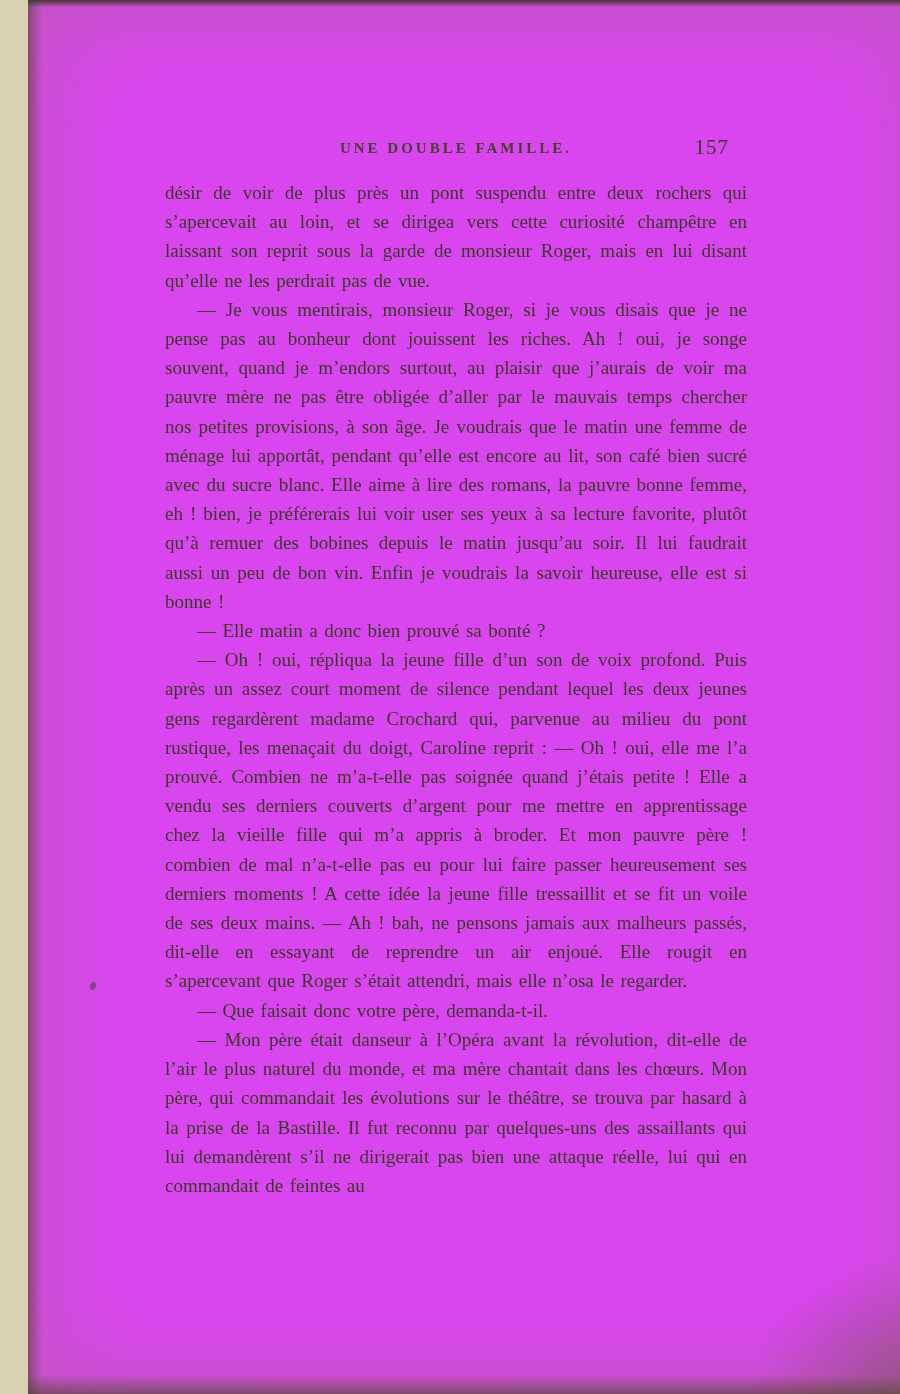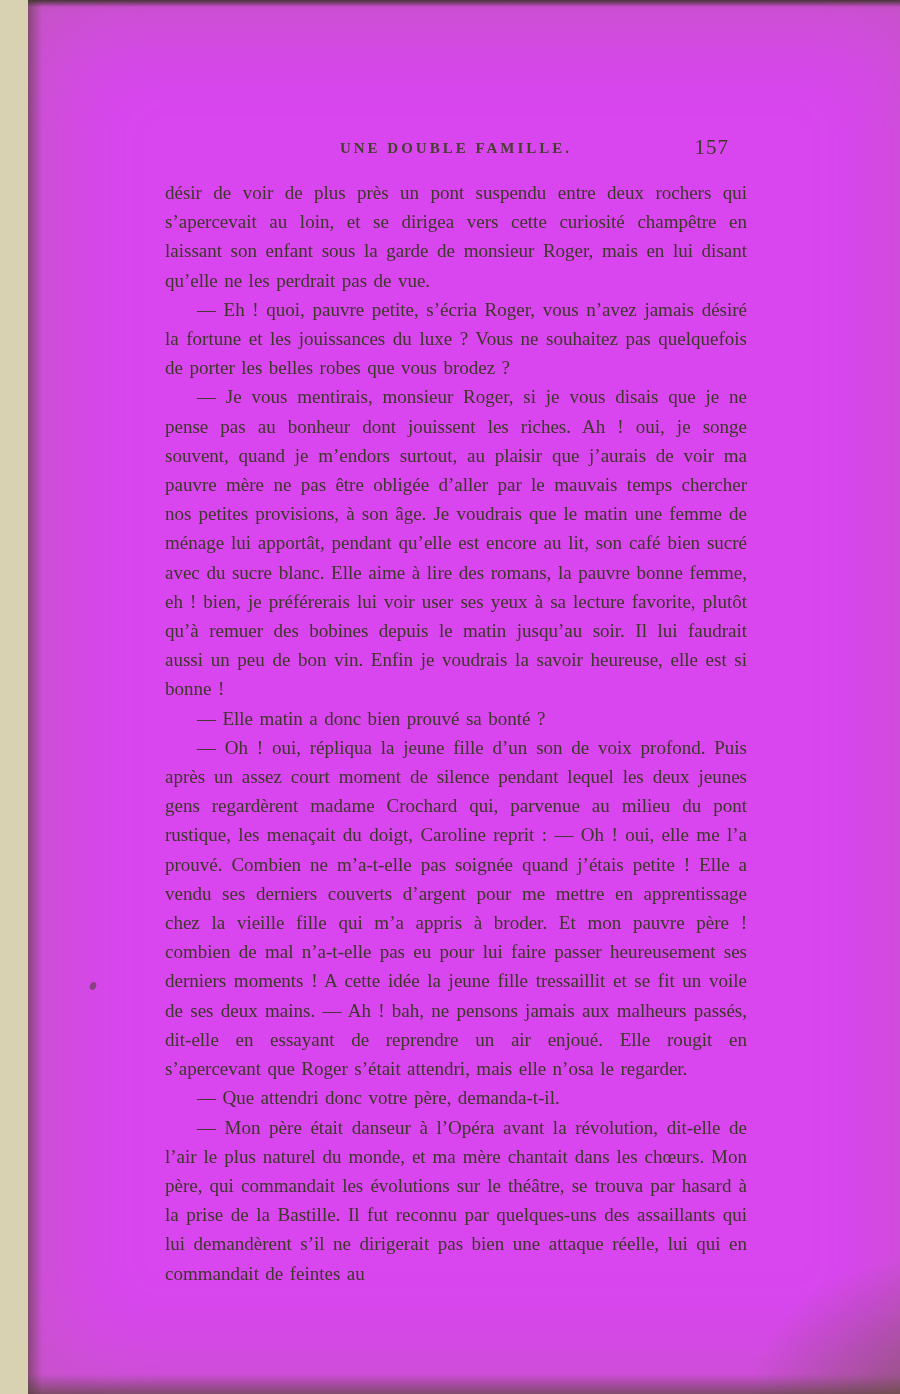--- a/index.html
+++ b/index.html
@@ -100,24 +100,23 @@
   <div class="speck"></div>
 
   <div class="text-block">
 
     <div class="running-header">
       <span class="running-title">UNE DOUBLE FAMILLE.</span>
       <span class="page-number">157</span>
     </div>
 
     <div class="body-text">
-      <p class="no-indent">désir de voir de plus près un pont suspendu entre deux rochers qui s’apercevait au loin, et se dirigea vers cette curiosité champêtre en laissant son enfant sous la garde de monsieur Roger, mais en lui disant qu’elle ne les perdrait pas de vue.</p>
-      <p>— Eh ! quoi, pauvre petite, s’écria Roger, vous n’avez jamais désiré la fortune et les jouissances du luxe ? Vous ne souhaitez pas quelquefois de porter les belles robes que vous brodez ?</p>
+      <p class="no-indent">désir de voir de plus près un pont suspendu entre deux rochers qui s’apercevait au loin, et se dirigea vers cette curiosité champêtre en laissant son reprit sous la garde de monsieur Roger, mais en lui disant qu’elle ne les perdrait pas de vue.</p>
       <p>— Je vous mentirais, monsieur Roger, si je vous disais que je ne pense pas au bonheur dont jouissent les riches. Ah ! oui, je songe souvent, quand je m’endors surtout, au plaisir que j’aurais de voir ma pauvre mère ne pas être obligée d’aller par le mauvais temps chercher nos petites provisions, à son âge. Je voudrais que le matin une femme de ménage lui apportât, pendant qu’elle est encore au lit, son café bien sucré avec du sucre blanc. Elle aime à lire des romans, la pauvre bonne femme, eh ! bien, je préférerais lui voir user ses yeux à sa lecture favorite, plutôt qu’à remuer des bobines depuis le matin jusqu’au soir. Il lui faudrait aussi un peu de bon vin. Enfin je voudrais la savoir heureuse, elle est si bonne !</p>
       <p>— Elle matin a donc bien prouvé sa bonté ?</p>
       <p>— Oh ! oui, répliqua la jeune fille d’un son de voix profond. Puis après un assez court moment de silence pendant lequel les deux jeunes gens regardèrent madame Crochard qui, parvenue au milieu du pont rustique, les menaçait du doigt, Caroline reprit : — Oh ! oui, elle me l’a prouvé. Combien ne m’a-t-elle pas soignée quand j’étais petite ! Elle a vendu ses derniers couverts d’argent pour me mettre en apprentissage chez la vieille fille qui m’a appris à broder. Et mon pauvre père ! combien de mal n’a-t-elle pas eu pour lui faire passer heureusement ses derniers moments ! A cette idée la jeune fille tressaillit et se fit un voile de ses deux mains. — Ah ! bah, ne pensons jamais aux malheurs passés, dit-elle en essayant de reprendre un air enjoué. Elle rougit en s’apercevant que Roger s’était attendri, mais elle n’osa le regarder.</p>
-      <p>— Que attendri donc votre père, demanda-t-il.</p>
+      <p>— Que faisait donc votre père, demanda-t-il.</p>
       <p>— Mon père était danseur à l’Opéra avant la révolution, dit-elle de l’air le plus naturel du monde, et ma mère chantait dans les chœurs. Mon père, qui commandait les évolutions sur le théâtre, se trouva par hasard à la prise de la Bastille. Il fut reconnu par quelques-uns des assaillants qui lui demandèrent s’il ne dirigerait pas bien une attaque réelle, lui qui en commandait de feintes au</p>
     </div>
 
   </div>
 
 </div>
 
 </body></html>

